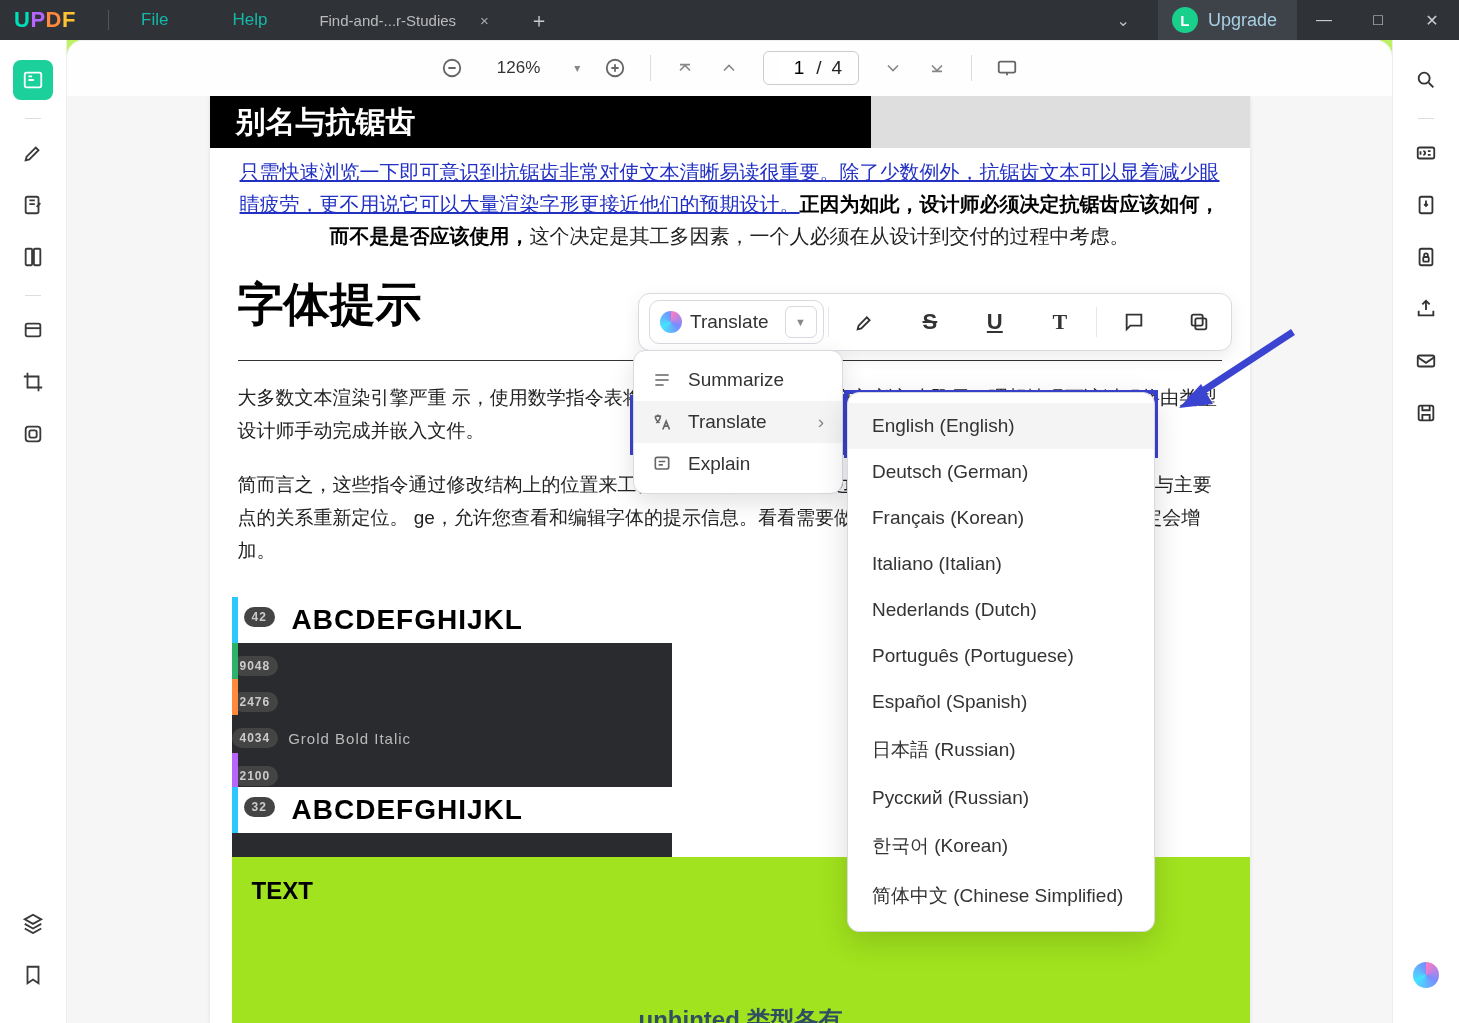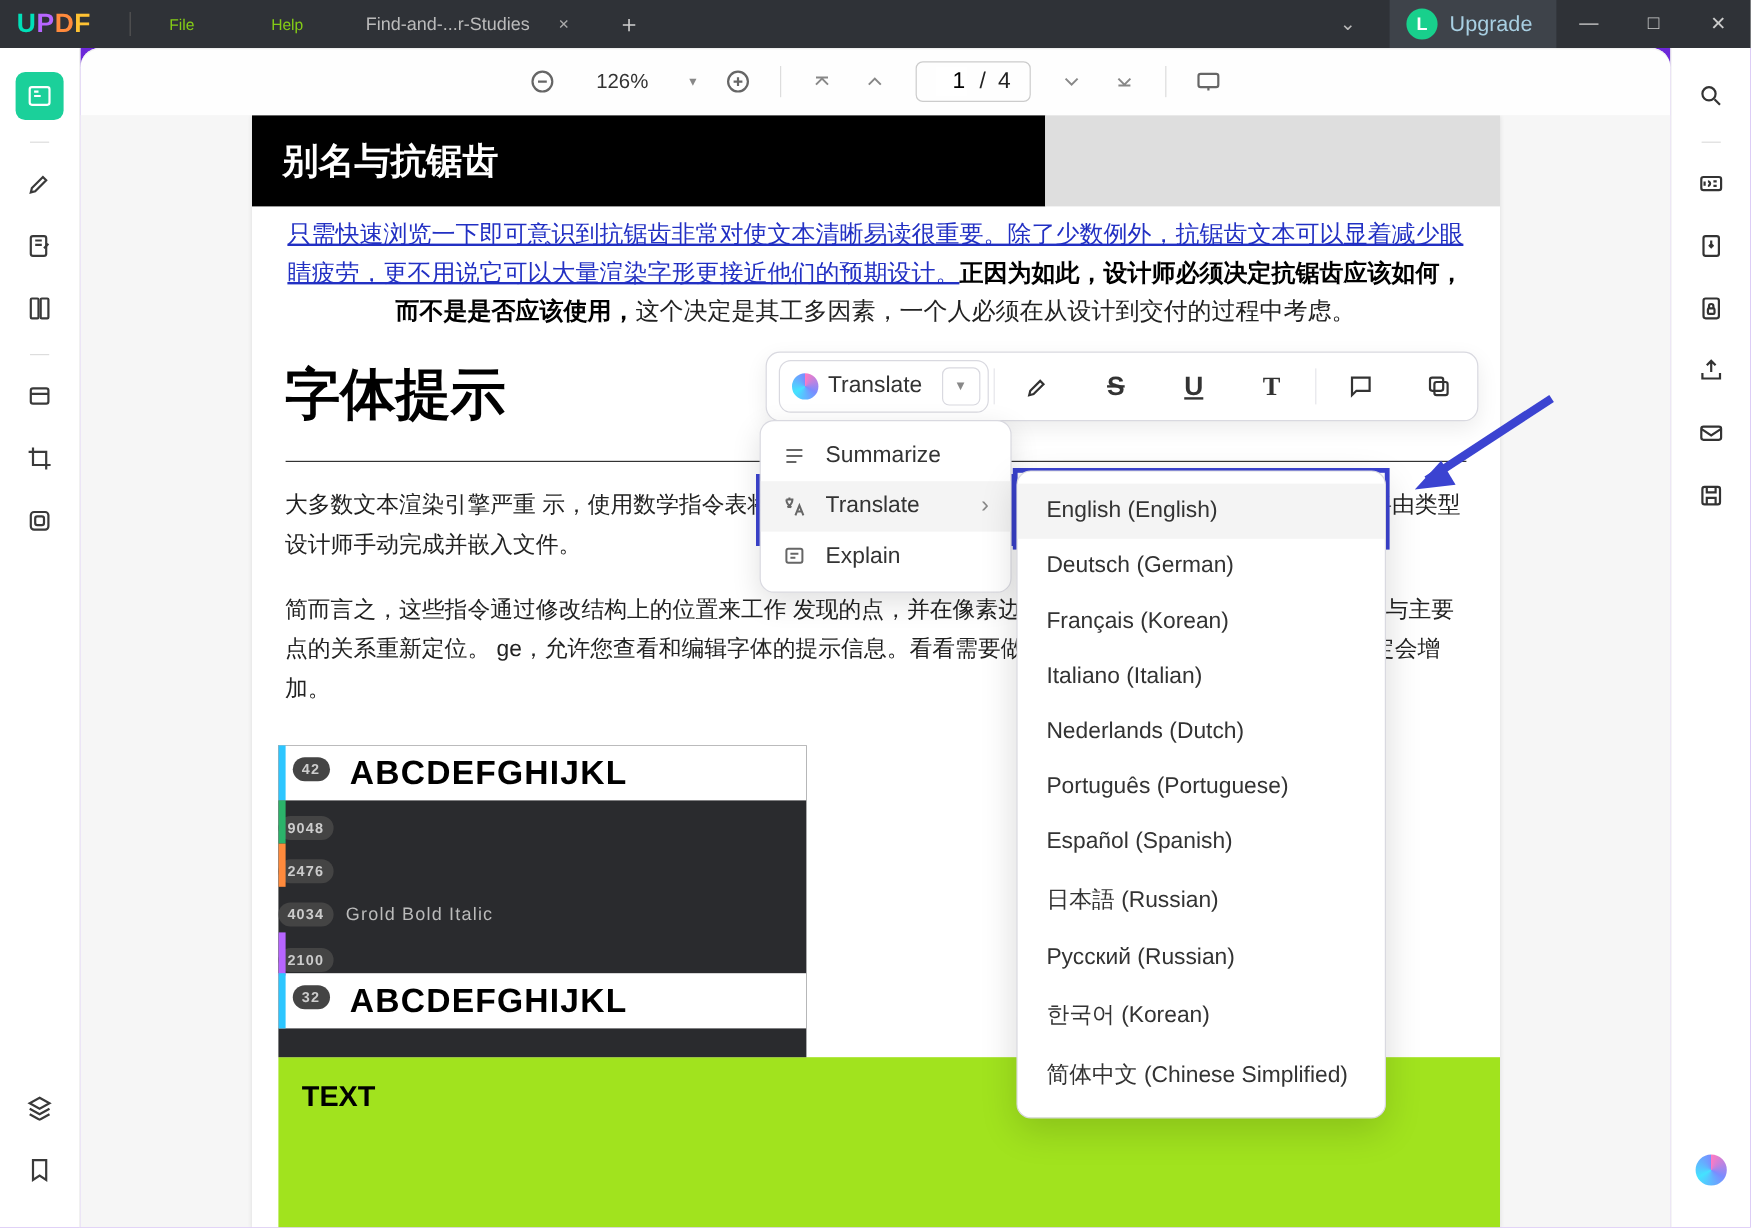--- a/index.html
+++ b/index.html
@@ -33,22 +33,22 @@
 .logo .p { color: #b765ff; }
 .logo .d { color: #ff8a3c; }
 .logo .f { color: #ffc233; }
 .divider-v {
   width: 1px;
   height: 20px;
   background: #555;
 }
 .menu-item {
   padding: 0 32px;
-  font-size: 13px;
-  color: #84cc16;
+  font-size: 17px;
+  color: #14b8a6;
   cursor: pointer;
 }
 .tab {
   display: flex;
   align-items: center;
   padding: 14px 20px;
   height: 40px;
   font-size: 15px;
   color: #bbb;
 }
@@ -98,21 +98,21 @@
   width: 54px;
   height: 40px;
   display: flex;
   align-items: center;
   justify-content: center;
   color: #ccc;
 }
 .main {
   display: flex;
   height: calc(1023px - 40px);
-  background: #6d28d9;
+  background: #bef264;
 }
 .sidebar-left, .sidebar-right {
   width: 66px;
   background: #fff;
   display: flex;
   flex-direction: column;
   align-items: center;
   padding-top: 20px;
 }
 .sidebar-left {
@@ -205,21 +205,21 @@
 .page {
   background: #fff;
   width: 1040px;
   margin-top: 0;
   box-shadow: 0 1px 4px rgba(0,0,0,0.1);
   padding: 0 0 40px 0;
   position: relative;
 }
 .banner {
   display: flex;
-  height: 76px;
+  height: 52px;
 }
 .banner-left {
   background: #000;
   color: #fff;
   font-size: 30px;
   font-weight: 700;
   flex: 0 0 635px;
   display: flex;
   align-items: center;
   padding-left: 26px;

